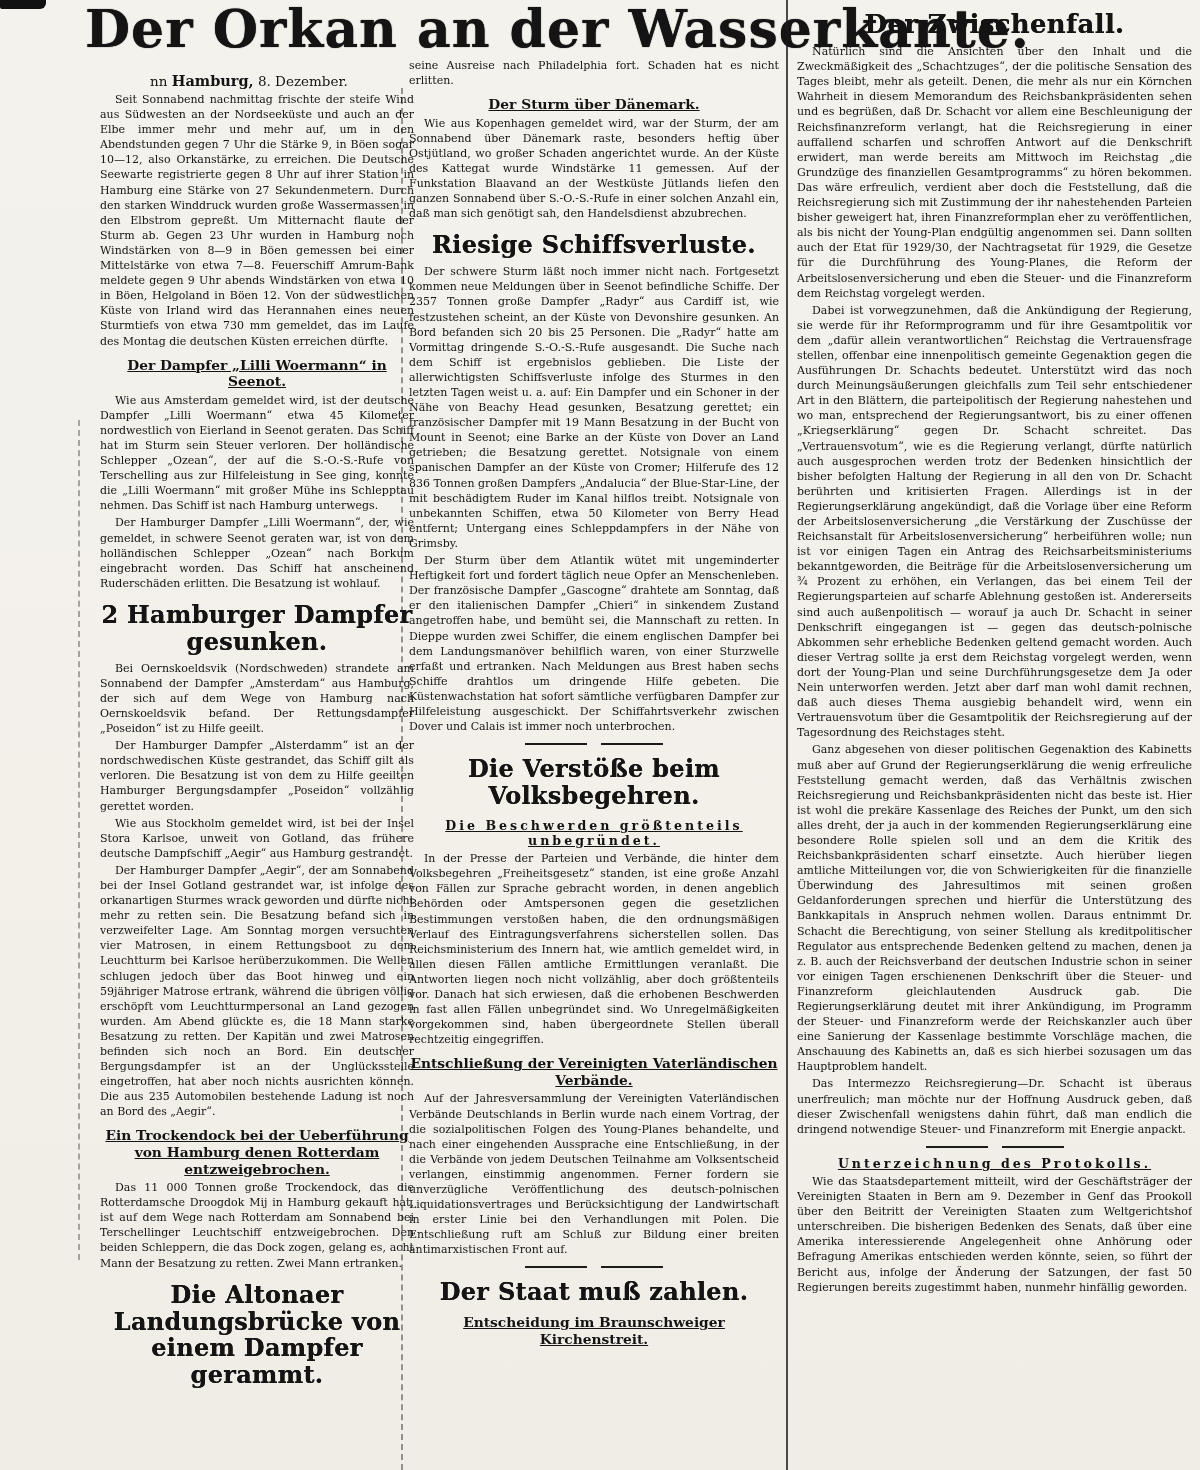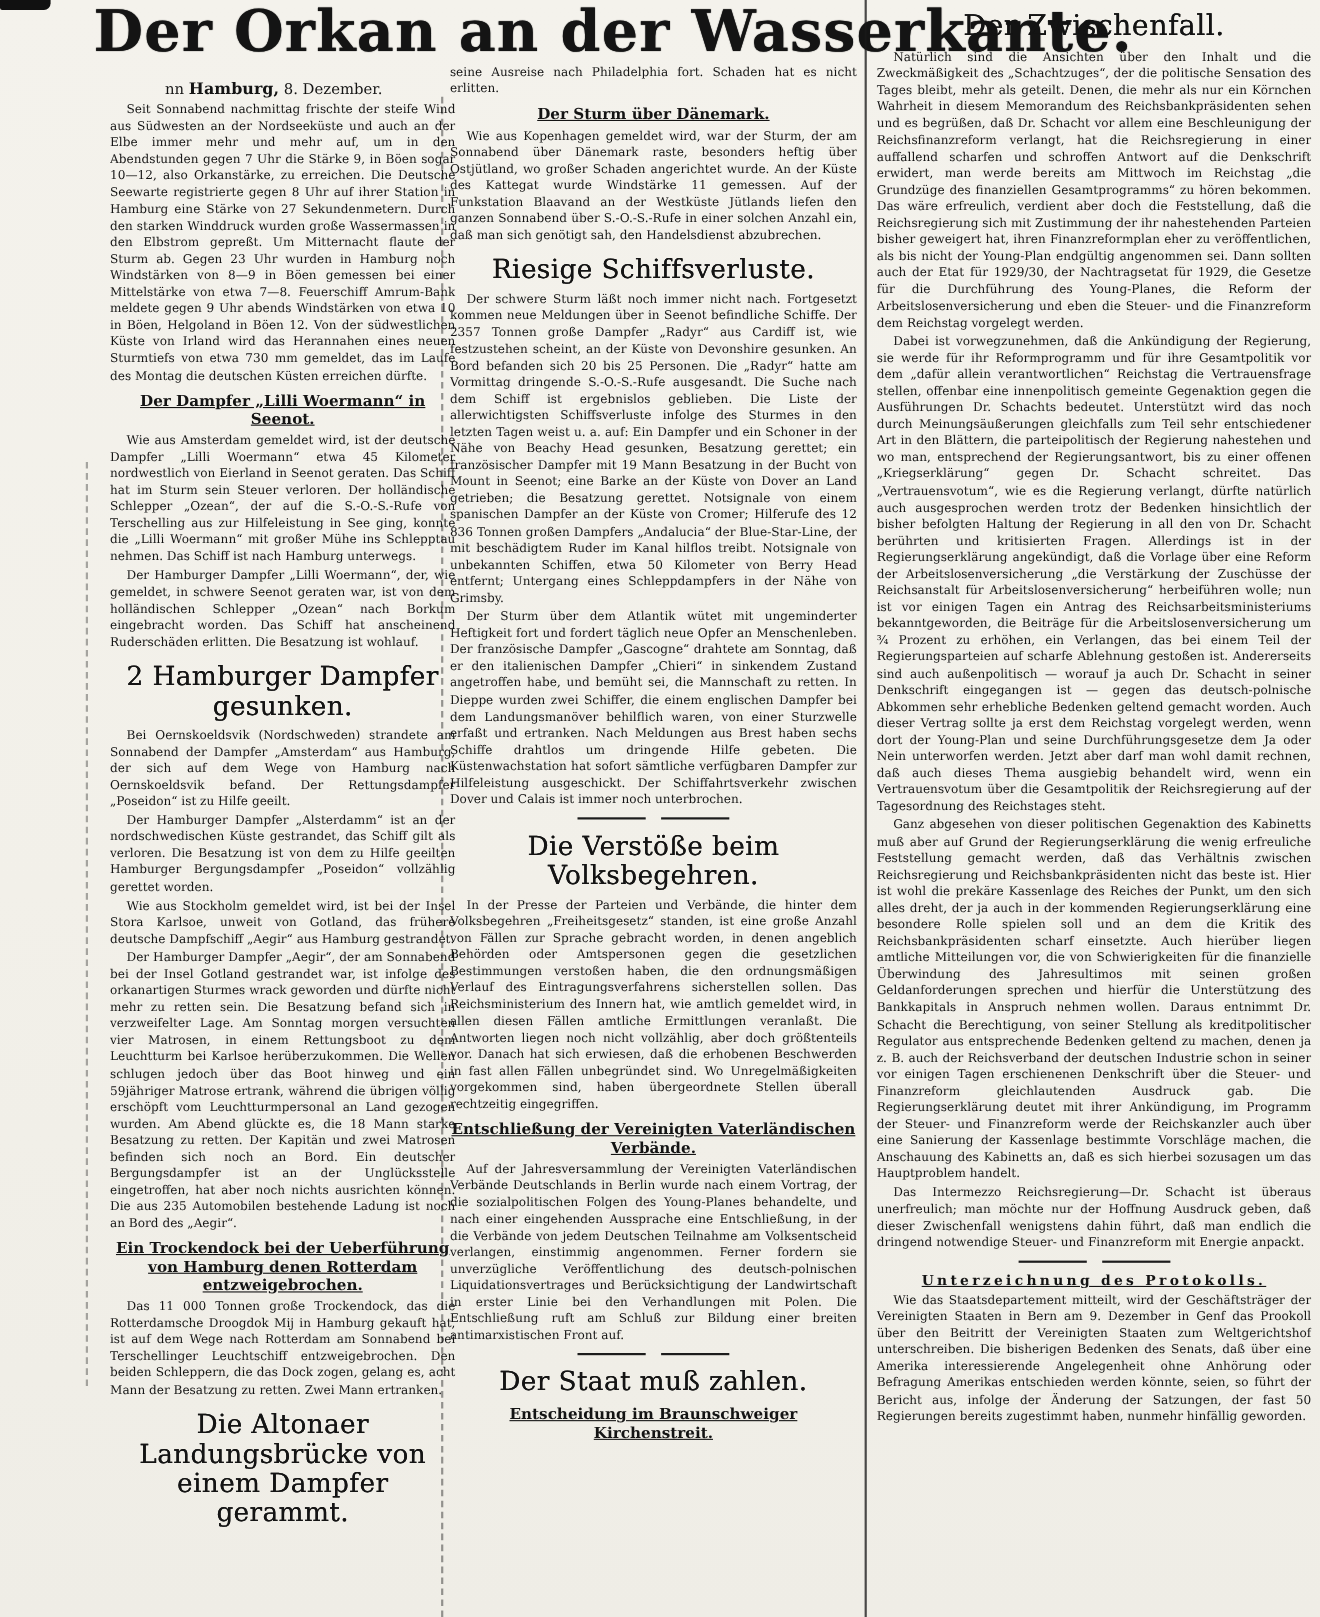--- a/index.html
+++ b/index.html
@@ -53,21 +53,21 @@
   .col3{left:797px;top:6px;width:395px;height:1460px;}
   .para{
     margin:0 0 2px 0;
     font-size:11px;line-height:15.1px;
     text-indent:15px;
     hyphens:none;
   }
   .para.noindent{text-indent:0;}
   .sec-head{
     margin:11px 0 5px 0;
-    font-size:24px;line-height:1.12;font-weight:400;
+    font-size:24px;line-height:1.12;font-weight:700;
     text-align:center;letter-spacing:.3px;
     text-shadow:0 0 .6px #141414;
   }
   .col3 .sec-head{font-size:26px;margin-top:4px;}
   .sub-head{
     margin:8px 0 3px 0;
     font-size:13.8px;line-height:1.2;font-weight:700;
     text-align:center;
     text-decoration:underline;
   }
@@ -117,20 +117,21 @@
       <h3 class="sub-head">Der Sturm über Dänemark.</h3>
       <p class="para">Wie aus Kopenhagen gemeldet wird, war der Sturm, der am Sonnabend über Dänemark raste, besonders heftig über Ostjütland, wo großer Schaden angerichtet wurde. An der Küste des Kattegat wurde Windstärke 11 gemessen. Auf der Funkstation Blaavand an der Westküste Jütlands liefen den ganzen Sonnabend über S.-O.-S.-Rufe in einer solchen Anzahl ein, daß man sich genötigt sah, den Handelsdienst abzubrechen.</p>
       <h2 class="sec-head">Riesige Schiffsverluste.</h2>
       <p class="para">Der schwere Sturm läßt noch immer nicht nach. Fortgesetzt kommen neue Meldungen über in Seenot befindliche Schiffe. Der 2357 Tonnen große Dampfer „Radyr“ aus Cardiff ist, wie festzustehen scheint, an der Küste von Devonshire gesunken. An Bord befanden sich 20 bis 25 Personen. Die „Radyr“ hatte am Vormittag dringende S.-O.-S.-Rufe ausgesandt. Die Suche nach dem Schiff ist ergebnislos geblieben. Die Liste der allerwichtigsten Schiffsverluste infolge des Sturmes in den letzten Tagen weist u. a. auf: Ein Dampfer und ein Schoner in der Nähe von Beachy Head gesunken, Besatzung gerettet; ein französischer Dampfer mit 19 Mann Besatzung in der Bucht von Mount in Seenot; eine Barke an der Küste von Dover an Land getrieben; die Besatzung gerettet. Notsignale von einem spanischen Dampfer an der Küste von Cromer; Hilferufe des 12 836 Tonnen großen Dampfers „Andalucia“ der Blue-Star-Line, der mit beschädigtem Ruder im Kanal hilflos treibt. Notsignale von unbekannten Schiffen, etwa 50 Kilometer von Berry Head entfernt; Untergang eines Schleppdampfers in der Nähe von Grimsby.</p>
       <p class="para">Der Sturm über dem Atlantik wütet mit ungeminderter Heftigkeit fort und fordert täglich neue Opfer an Menschenleben. Der französische Dampfer „Gascogne“ drahtete am Sonntag, daß er den italienischen Dampfer „Chieri“ in sinkendem Zustand angetroffen habe, und bemüht sei, die Mannschaft zu retten. In Dieppe wurden zwei Schiffer, die einem englischen Dampfer bei dem Landungsmanöver behilflich waren, von einer Sturzwelle erfaßt und ertranken. Nach Meldungen aus Brest haben sechs Schiffe drahtlos um dringende Hilfe gebeten. Die Küstenwachstation hat sofort sämtliche verfügbaren Dampfer zur Hilfeleistung ausgeschickt. Der Schiffahrtsverkehr zwischen Dover und Calais ist immer noch unterbrochen.</p>
       <div class="rule">
         <span></span>
         <span></span>
       </div>
       <h2 class="sec-head">Die Verstöße beim Volksbegehren.</h2>
+      <h3 class="sub-head spaced">Die Beschwerden größtenteils unbegründet.</h3>
       <p class="para">In der Presse der Parteien und Verbände, die hinter dem Volksbegehren „Freiheitsgesetz“ standen, ist eine große Anzahl von Fällen zur Sprache gebracht worden, in denen angeblich Behörden oder Amtspersonen gegen die gesetzlichen Bestimmungen verstoßen haben, die den ordnungsmäßigen Verlauf des Eintragungsverfahrens sicherstellen sollen. Das Reichsministerium des Innern hat, wie amtlich gemeldet wird, in allen diesen Fällen amtliche Ermittlungen veranlaßt. Die Antworten liegen noch nicht vollzählig, aber doch größtenteils vor. Danach hat sich erwiesen, daß die erhobenen Beschwerden in fast allen Fällen unbegründet sind. Wo Unregelmäßigkeiten vorgekommen sind, haben übergeordnete Stellen überall rechtzeitig eingegriffen.</p>
       <h3 class="sub-head">Entschließung der Vereinigten Vaterländischen Verbände.</h3>
       <p class="para">Auf der Jahresversammlung der Vereinigten Vaterländischen Verbände Deutschlands in Berlin wurde nach einem Vortrag, der die sozialpolitischen Folgen des Young-Planes behandelte, und nach einer eingehenden Aussprache eine Entschließung, in der die Verbände von jedem Deutschen Teilnahme am Volksentscheid verlangen, einstimmig angenommen. Ferner fordern sie unverzügliche Veröffentlichung des deutsch-polnischen Liquidationsvertrages und Berücksichtigung der Landwirtschaft in erster Linie bei den Verhandlungen mit Polen. Die Entschließung ruft am Schluß zur Bildung einer breiten antimarxistischen Front auf.</p>
       <div class="rule">
         <span></span>
         <span></span>
       </div>
       <h2 class="sec-head">Der Staat muß zahlen.</h2>
       <h3 class="sub-head">Entscheidung im Braunschweiger Kirchenstreit.</h3>
     </div>

